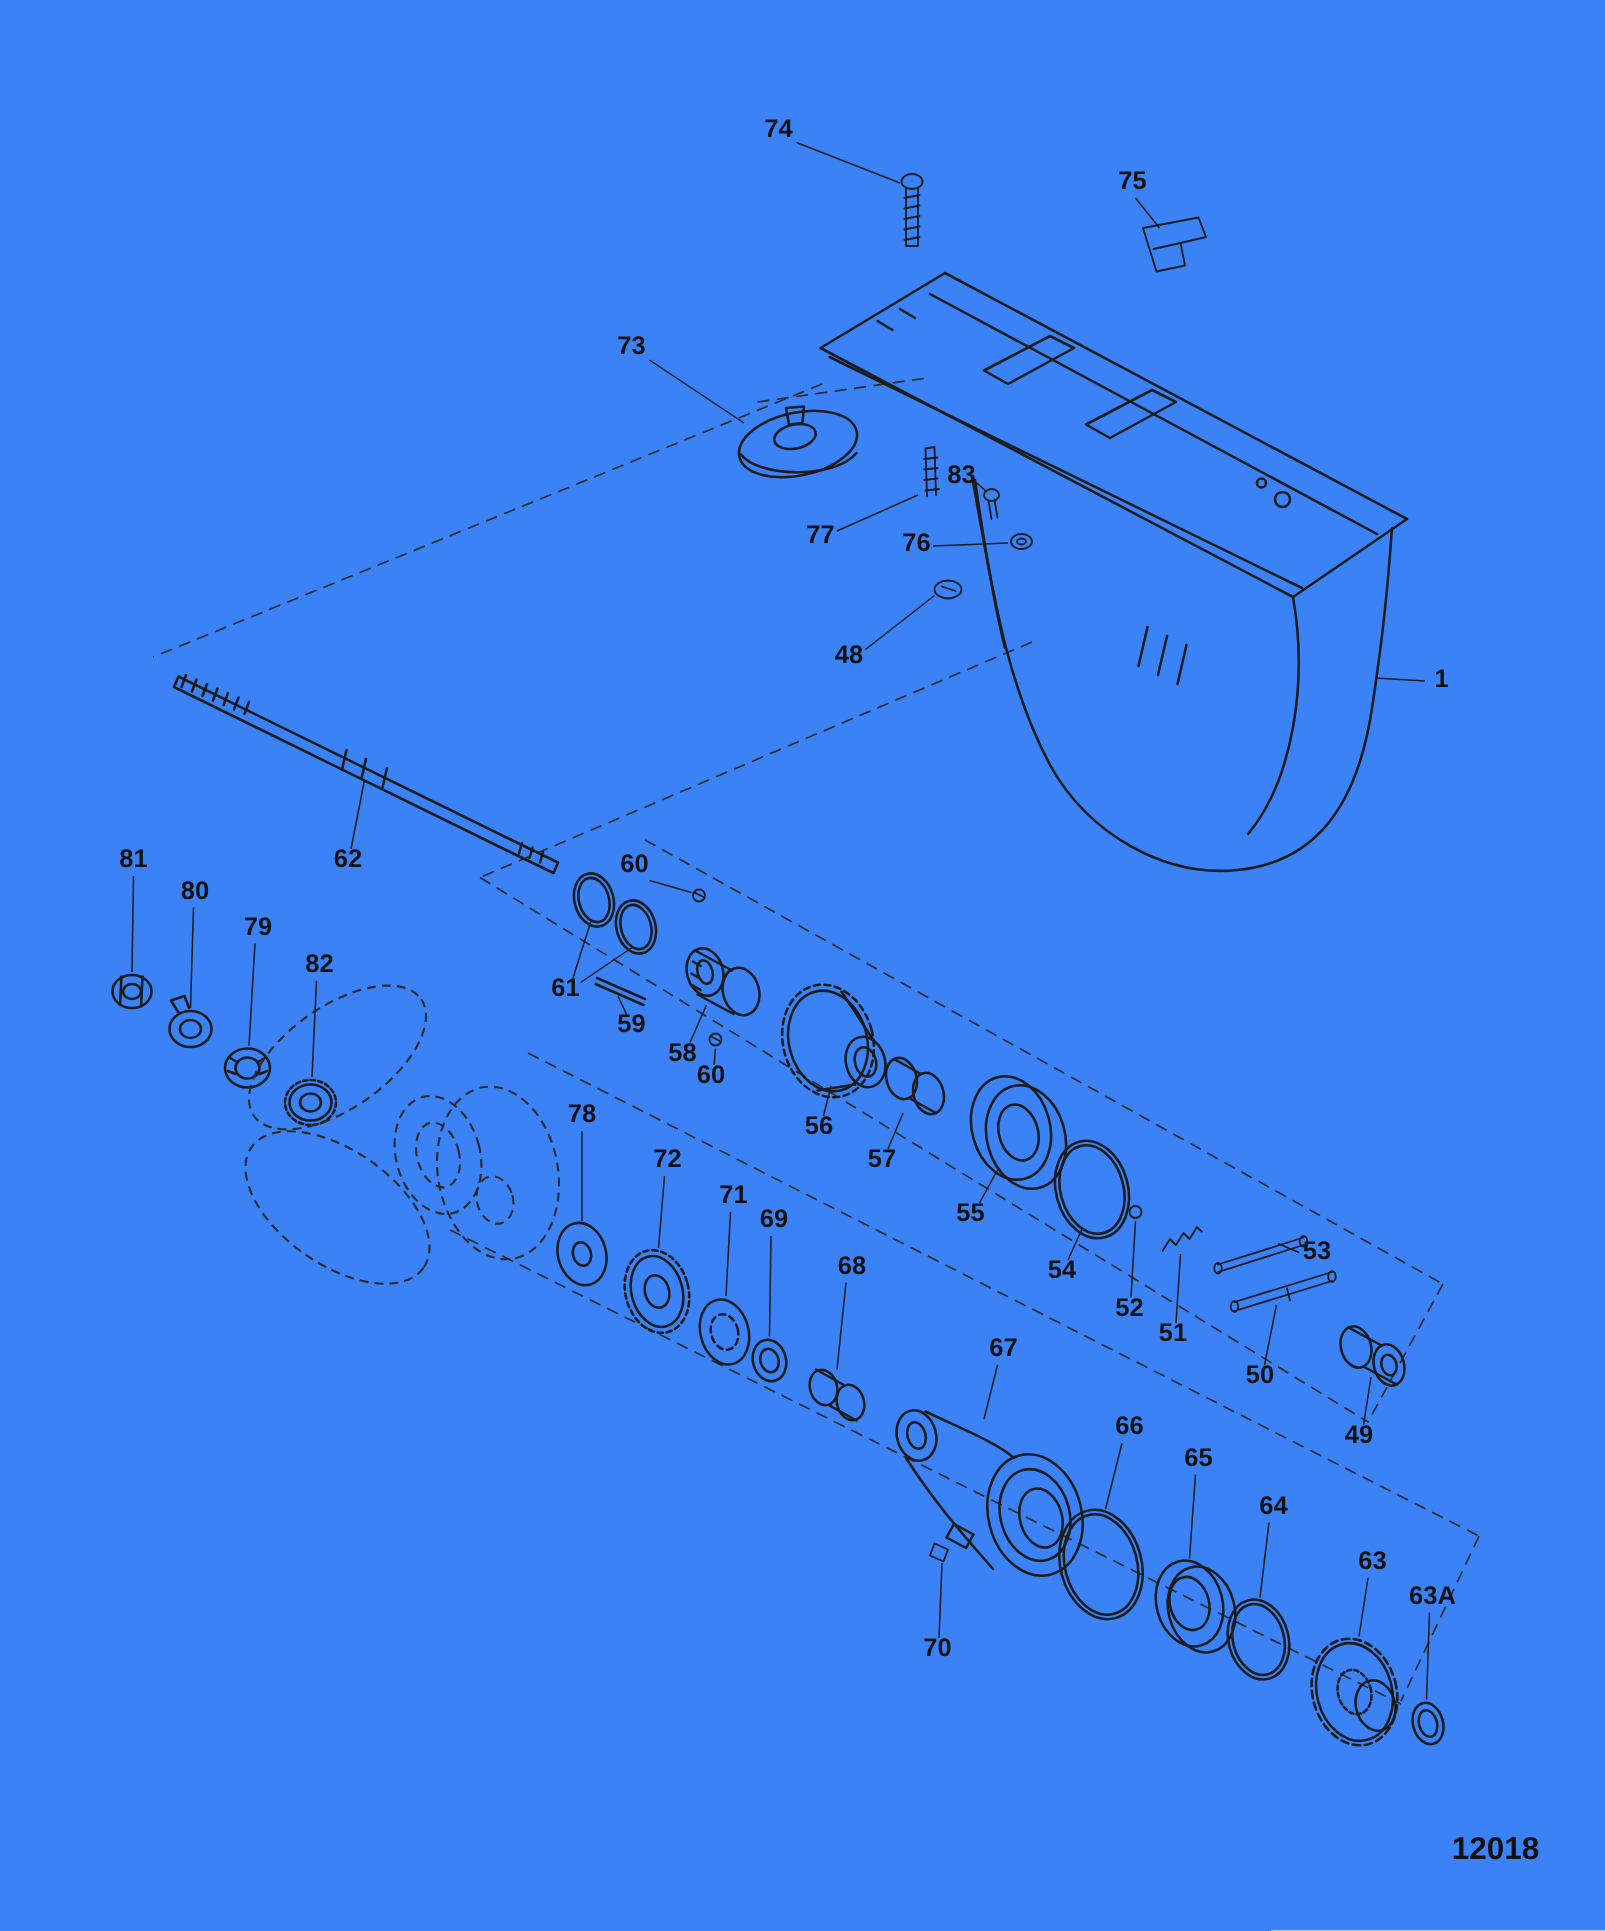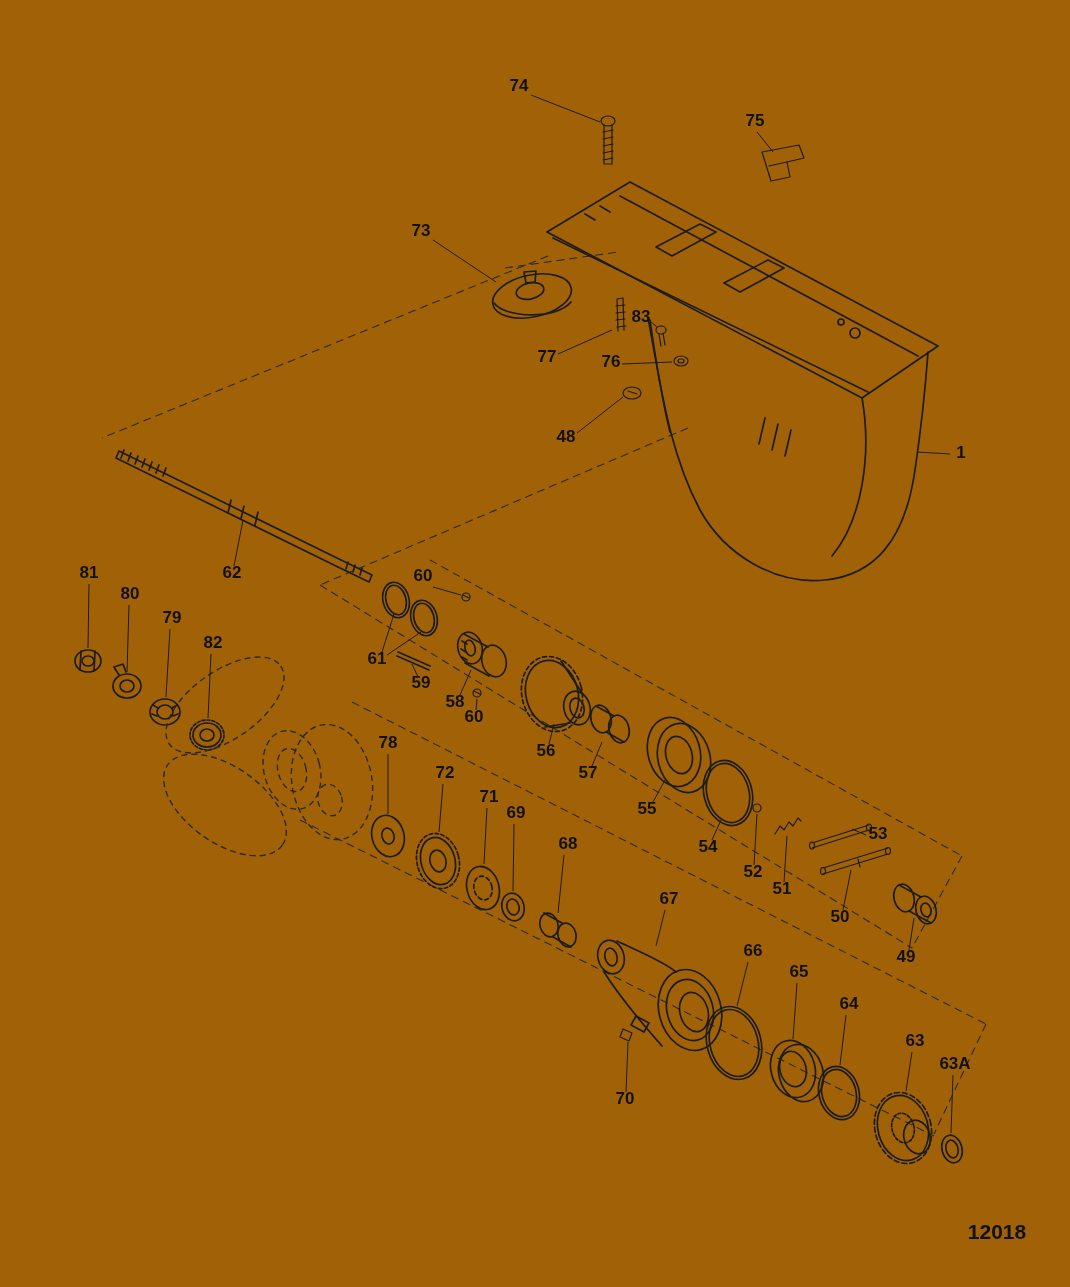--- a/index.html
+++ b/index.html
@@ -1,16 +1,16 @@
 <!DOCTYPE html>
 <html><head>
 <meta charset="utf-8">
 <style>
   html,body{margin:0;padding:0;background:#ffffff;}
-  .page{position:relative;width:1070px;height:1287px;background:#a16207;overflow:hidden;
+  .page{position:relative;width:1070px;height:1287px;background:#3b82f6;overflow:hidden;
         font-family:"Liberation Sans",sans-serif;}
   .page svg{position:absolute;left:0;top:0;}
   
   .part{stroke:#1c1c1c;fill:none;stroke-width:1.7;stroke-linecap:round;stroke-linejoin:round;}
   .thin{stroke-width:1.2;}
   .dashlines path{stroke:#2a2a2a;fill:none;stroke-width:1.1;stroke-dasharray:8 5;}
   .dashpart{stroke:#2a2a2a;fill:none;stroke-width:1.4;stroke-dasharray:6 4;}
   .callout .leader{stroke:#1c1c1c;stroke-width:1;fill:none;}
   .callout text{font:bold 17px "Liberation Sans",sans-serif;fill:#111;text-anchor:middle;stroke:none;}
   .fig-num{font:bold 21px "Liberation Sans",sans-serif;fill:#111;text-anchor:middle;stroke:none;}

